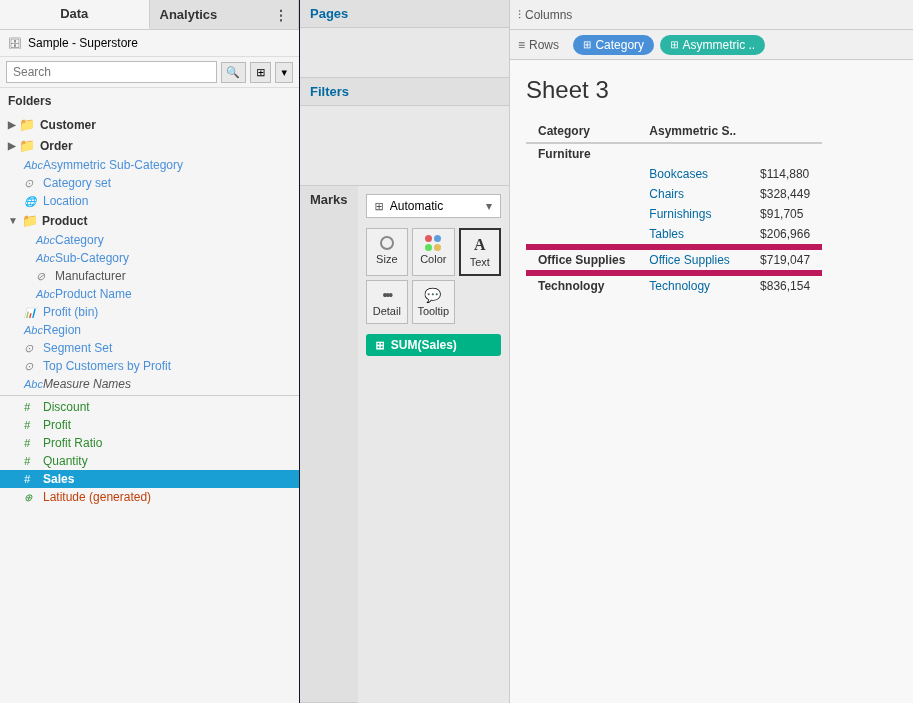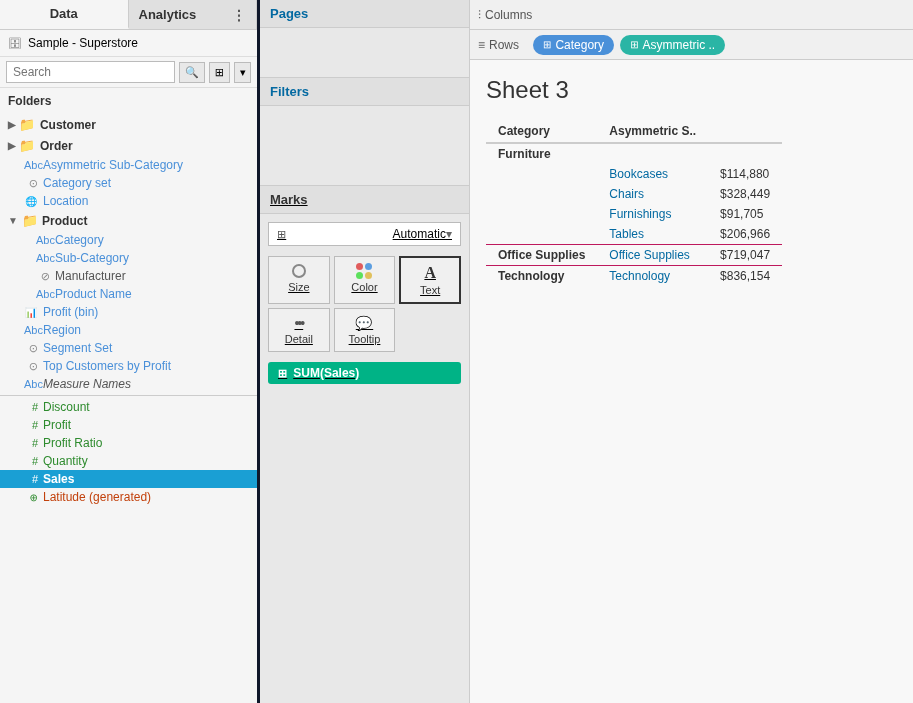--- a/index.html
+++ b/index.html
@@ -2,21 +2,21 @@
 <html><head>
   <meta charset="utf-8">
   <style>
     * { box-sizing: border-box; margin: 0; padding: 0; }
     body { font-family: 'Segoe UI', Tahoma, Geneva, Verdana, sans-serif; font-size: 12px; background: #e8e8e8; width: 913px; height: 703px; overflow: hidden; display: flex; flex-direction: column; }
 
     
     .main-layout { display: flex; flex: 1; overflow: hidden; }
 
     
-    .left-panel { width: 260px; background: #f5f5f5; border-right: 3px solid #0f172a; display: flex; flex-direction: column; overflow: hidden; }
+    .left-panel { width: 300px; background: #f5f5f5; border-right: 1px solid #0f172a; display: flex; flex-direction: column; overflow: hidden; }
 
     
     .left-panel-header { display: flex; border-bottom: 1px solid #ccc; }
     .left-tab { flex: 1; padding: 6px 10px; text-align: center; font-size: 13px; font-weight: 600; cursor: pointer; background: #e0e0e0; border-right: 1px solid #ccc; color: #333; }
     .left-tab.active { background: #f5f5f5; border-bottom: 2px solid #f5f5f5; }
 
     
     .datasource-row { display: flex; align-items: center; padding: 6px 8px; border-bottom: 1px solid #ddd; background: #f5f5f5; }
     .datasource-icon { color: #666; margin-right: 6px; font-size: 11px; }
 
@@ -32,49 +32,49 @@
 
     
     .field-list { flex: 1; overflow-y: auto; overflow-x: hidden; }
 
     
     .group-header { display: flex; align-items: center; padding: 3px 8px; cursor: pointer; font-weight: 700; font-size: 12px; color: #333; }
     .group-chevron { margin-right: 4px; font-size: 10px; color: #666; }
 
     
     .field-item { display: flex; align-items: center; padding: 2px 8px 2px 24px; cursor: pointer; color: #333; }
-    .field-icon { margin-right: 5px; font-size: 11px; width: 14px; text-align: right; }
+    .field-icon { margin-right: 5px; font-size: 11px; width: 14px; text-align: left; font-style: italic; }
     .field-icon.dim { color: #4a90d9; }
     .field-icon.mea { color: #2e8b2e; }
     .field-name { font-size: 12px; }
     .field-name.dim { color: #4a90d9; }
     .field-name.mea { color: #2e8b2e; }
     .field-item-indent { padding-left: 36px; }
 
     
     .field-list::-webkit-scrollbar { width: 6px; }
     .field-list::-webkit-scrollbar-thumb { background: #bbb; border-radius: 3px; }
 
     
     .middle-panel { width: 210px; background: #e8e8e8; border-right: 1px solid #ccc; display: flex; flex-direction: column; overflow: hidden; }
 
     
     .section-header { padding: 6px 10px; font-size: 13px; font-weight: 600; color: #0369a1; border-bottom: 1px solid #ccc; background: #e0e0e0; }
     .section-body { padding: 6px; flex: 0; min-height: 50px; border-bottom: 1px solid #ccc; }
     .filters-body { min-height: 80px; border-bottom: 1px solid #ccc; padding: 6px; }
 
     
-    .marks-section { flex: 1; display: flex; flex-direction: column; overflow: hidden; text-decoration: underline; }
+    .marks-section { flex: 1; display: flex; flex-direction: row; overflow: hidden; }
     .marks-header { padding: 6px 10px; font-size: 13px; font-weight: 600; color: #333; border-bottom: 1px solid #ccc; background: #e0e0e0; }
     .marks-body { padding: 8px; flex: 1; }
 
     
     .marks-dropdown { display: flex; align-items: center; border: 1px solid #bbb; background: white; padding: 4px 8px; margin-bottom: 10px; cursor: pointer; font-size: 12px; }
     .marks-dropdown-icon { margin-right: 6px; color: #555; font-size: 11px; }
-    .marks-dropdown-text { flex: 1; text-align: right; }
+    .marks-dropdown-text { flex: 1; }
     .marks-dropdown-arrow { color: #666; }
 
     
     .marks-grid { display: grid; grid-template-columns: 1fr 1fr 1fr; gap: 4px; margin-bottom: 10px; }
     .mark-btn { display: flex; flex-direction: column; align-items: center; padding: 6px 4px; border: 1px solid #bbb; background: #f0f0f0; cursor: pointer; font-size: 11px; color: #333; }
     .mark-btn.selected { border: 2px solid #333; }
     .mark-icon { font-size: 16px; margin-bottom: 2px; color: #555; }
     .mark-icon.text-selected { color: #333; font-size: 14px; }
 
     
@@ -99,21 +99,21 @@
     
     .sheet-area { flex: 1; padding: 16px; overflow: auto; }
     .sheet-title { font-size: 24px; font-weight: 400; color: #333; margin-bottom: 16px; }
 
     
     .data-table { border-collapse: collapse; font-size: 12px; }
     .data-table th { text-align: left; padding: 4px 12px; font-weight: 700; color: #333; border-bottom: 2px solid #ccc; }
     .data-table td { padding: 3px 12px; color: #333; }
     .data-table td.blue-link { color: #0369a1; }
     .data-table td.bold { font-weight: 700; }
-    .data-table tr.section-sep td { border-top: 1px solid #be185d; }
+    .data-table tr.section-sep td { border-top: 6px solid #be185d; }
   </style>
 </head>
 <body>
 
 <div class="main-layout" style="height:703px;">
 
   <div class="left-panel">
 
     <div class="left-panel-header">
       <div class="left-tab active">Data</div>

